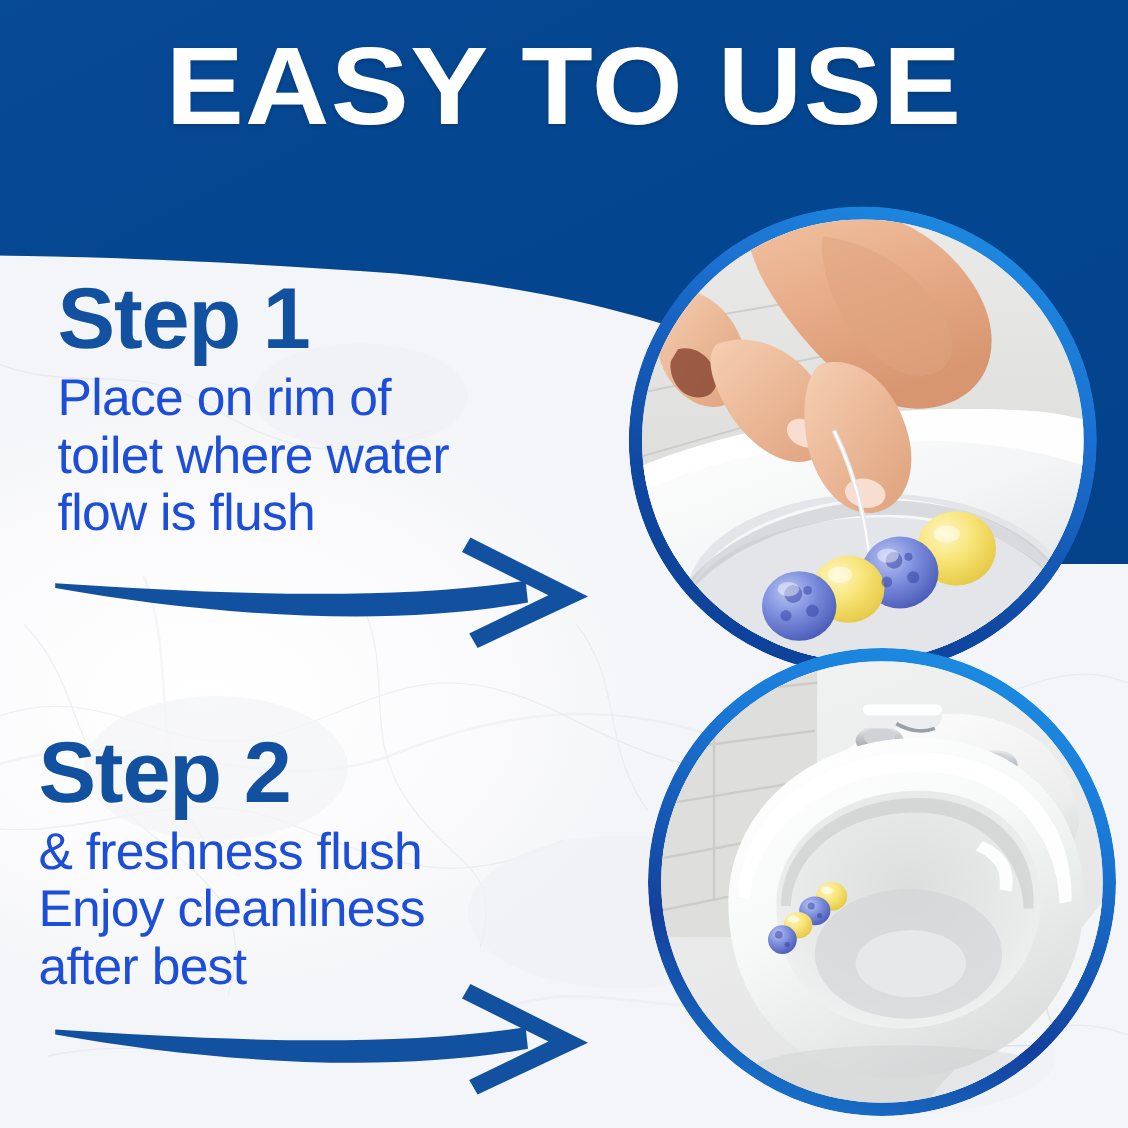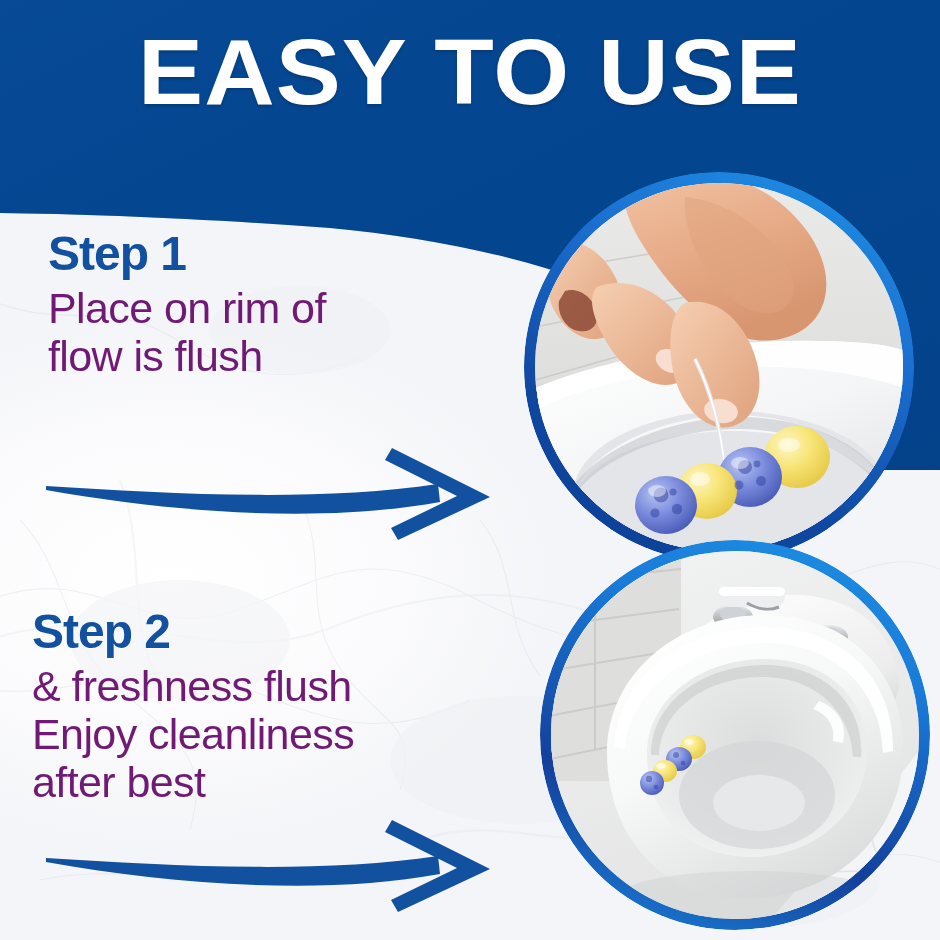--- a/index.html
+++ b/index.html
@@ -47,32 +47,32 @@
     text-shadow:0 2px 3px rgba(0,0,0,.18);
     white-space:nowrap;
   }
 
   
   .step-block { position:absolute; }
   .step-1 { left:48px; top:230px; width:430px; }
   .step-2 { left:32px; top:608px; width:430px; }
 
   .step-head {
-    font-size:48px;
+    font-size:72px;
     font-weight:700;
     color:#11519f;
     line-height:1.0;
     letter-spacing:-1px;
     margin-bottom:6px;
     text-shadow:0 1px 1px rgba(255,255,255,.7);
   }
   .step-body {
     font-size:43px;
     font-weight:400;
-    color:#701a75;
+    color:#1d4ed8;
     line-height:1.12;
     letter-spacing:-.6px;
   }
   .step-body span { display:block; }
 
   
   .arrow { position:absolute; pointer-events:none; }
   .arrow-1 { left:20px; top:440px; width:520px; height:105px; }
   .arrow-2 { left:20px; top:812px; width:520px; height:105px; }
 
@@ -152,20 +152,21 @@
       </linearGradient>
     </defs>
   </svg>
 
   <div class="title">EASY TO USE</div>
 
   <div class="step-block step-1">
     <div class="step-head">Step 1</div>
     <div class="step-body">
       <span>Place on rim of</span>
+      <span>toilet where water</span>
       <span>flow is flush</span>
     </div>
   </div>
 
   <svg class="arrow arrow-1" viewBox="0 0 520 105">
     <path d="M26 46 C 150 54, 300 62, 418 44 L 420 62 C 300 84, 150 72, 26 50 Z" fill="#12519f"></path>
     <path d="M372 8 L 470 57 L 378 100 L 371 88 L 437 56 L 365 20 Z" fill="#12519f"></path>
   </svg>
 
   <div class="step-block step-2">

